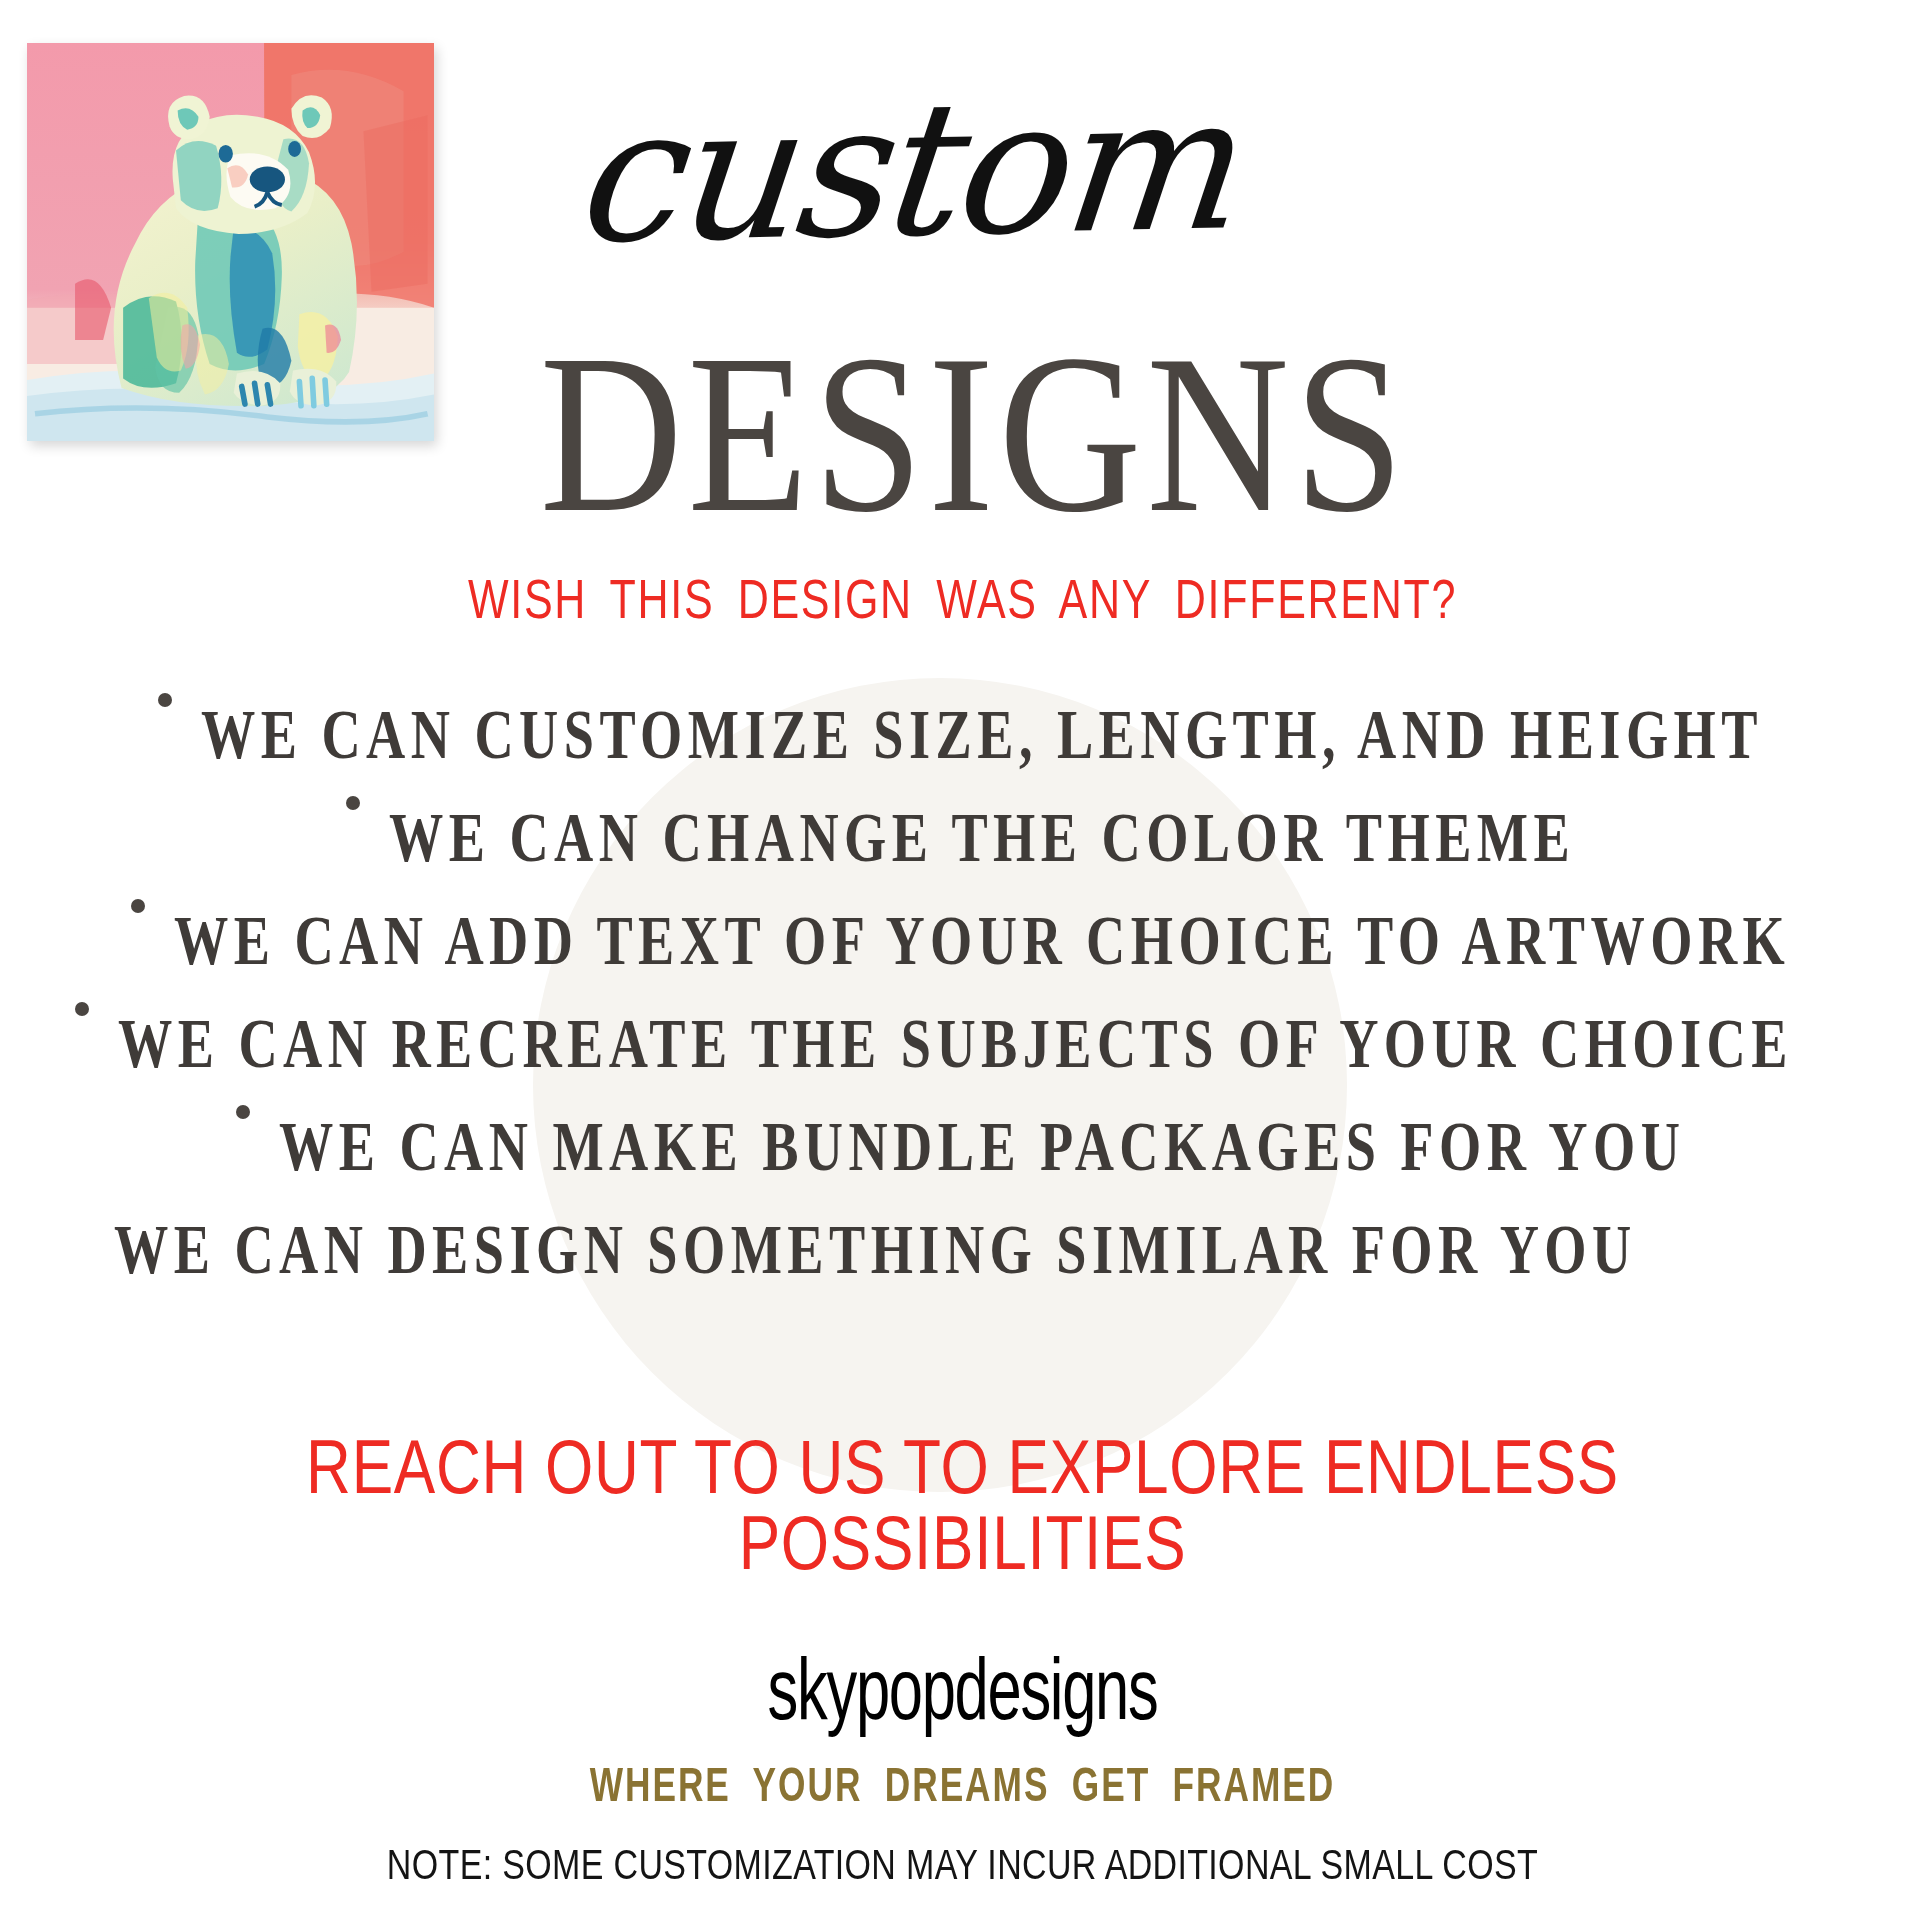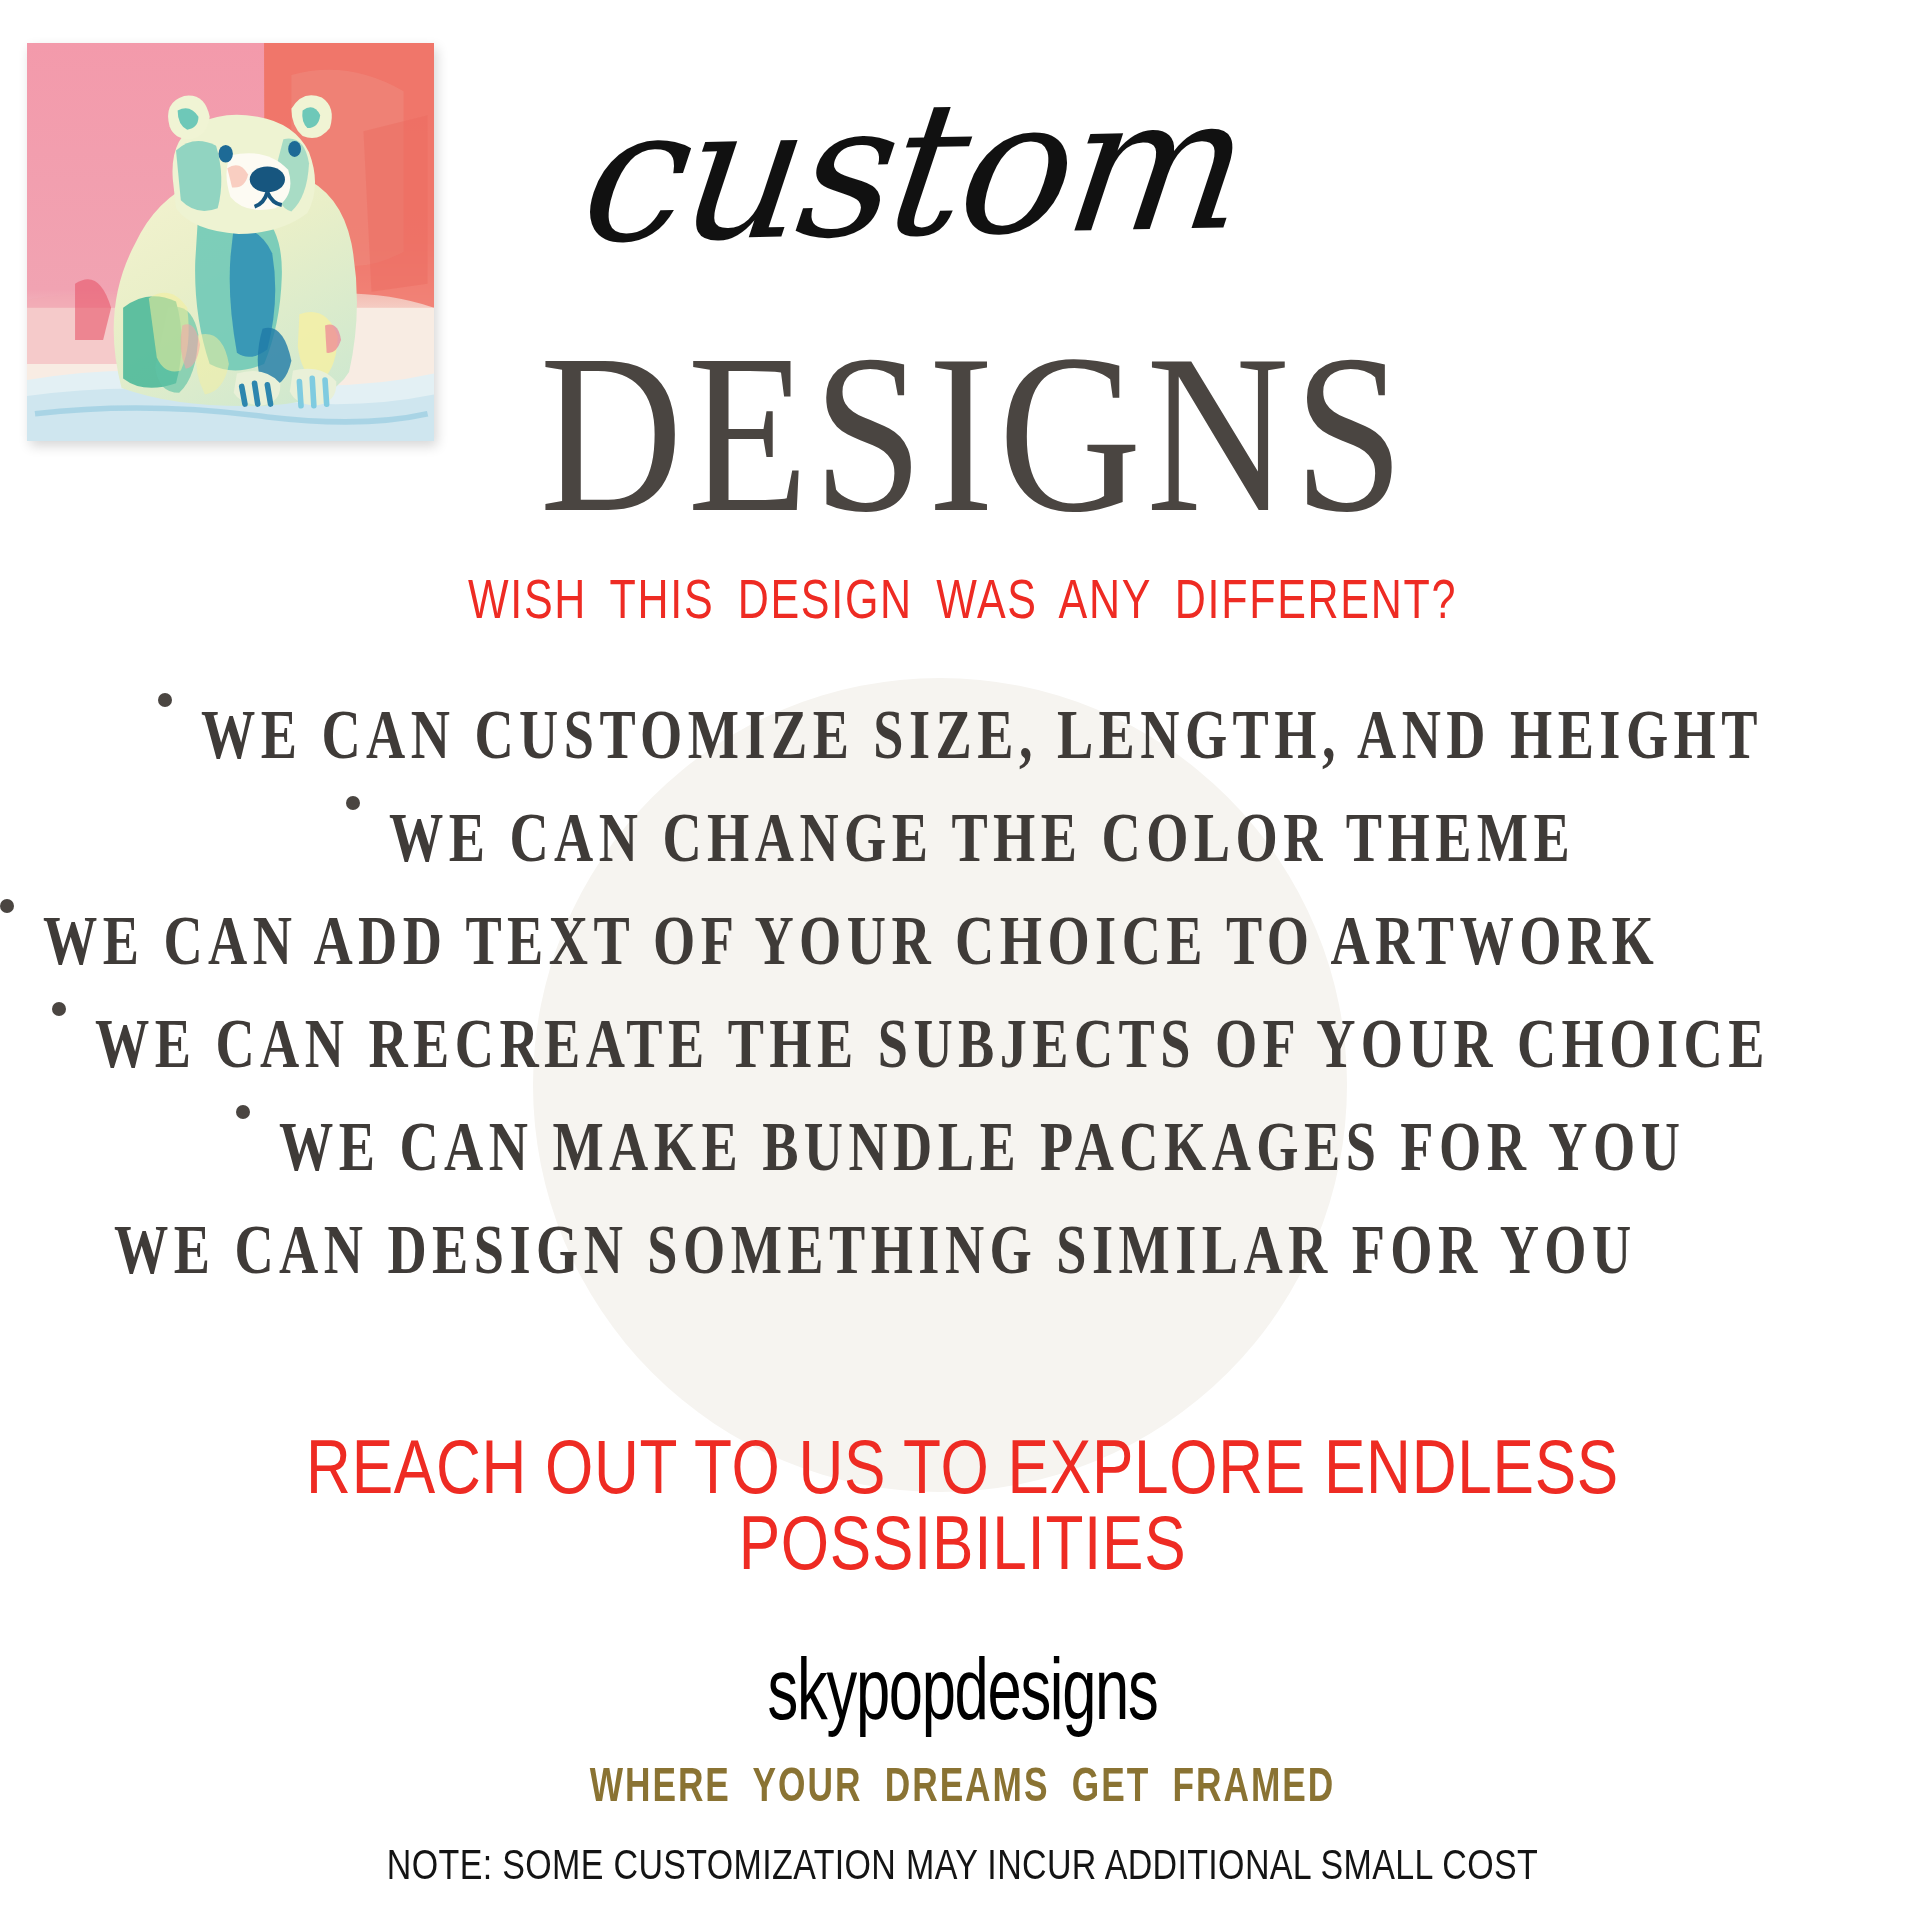--- a/index.html
+++ b/index.html
@@ -308,25 +308,25 @@
 
   <ul id="benefit-list">
     <li class="benefit-row" style="padding-left: 158px;">
       <span class="bullet-dot"></span>
       <span class="benefit-text">WE CAN CUSTOMIZE SIZE, LENGTH, AND HEIGHT</span>
     </li>
     <li class="benefit-row" style="padding-left: 346px;">
       <span class="bullet-dot"></span>
       <span class="benefit-text">WE CAN CHANGE THE COLOR THEME</span>
     </li>
-    <li class="benefit-row" style="">
+    <li class="benefit-row" style="padding-left: 131px;">
       <span class="bullet-dot"></span>
       <span class="benefit-text">WE CAN ADD TEXT OF YOUR CHOICE TO ARTWORK</span>
     </li>
-    <li class="benefit-row" style="padding-left: 52px;">
+    <li class="benefit-row" style="padding-left: 75px;">
       <span class="bullet-dot"></span>
       <span class="benefit-text">WE CAN RECREATE THE SUBJECTS OF YOUR CHOICE</span>
     </li>
     <li class="benefit-row" style="padding-left: 236px;">
       <span class="bullet-dot"></span>
       <span class="benefit-text">WE CAN MAKE BUNDLE PACKAGES FOR YOU</span>
     </li>
     <li class="benefit-row" style="padding-left: 114px;">
       <span class="benefit-continuation">WE CAN DESIGN SOMETHING SIMILAR FOR YOU</span>
     </li>

